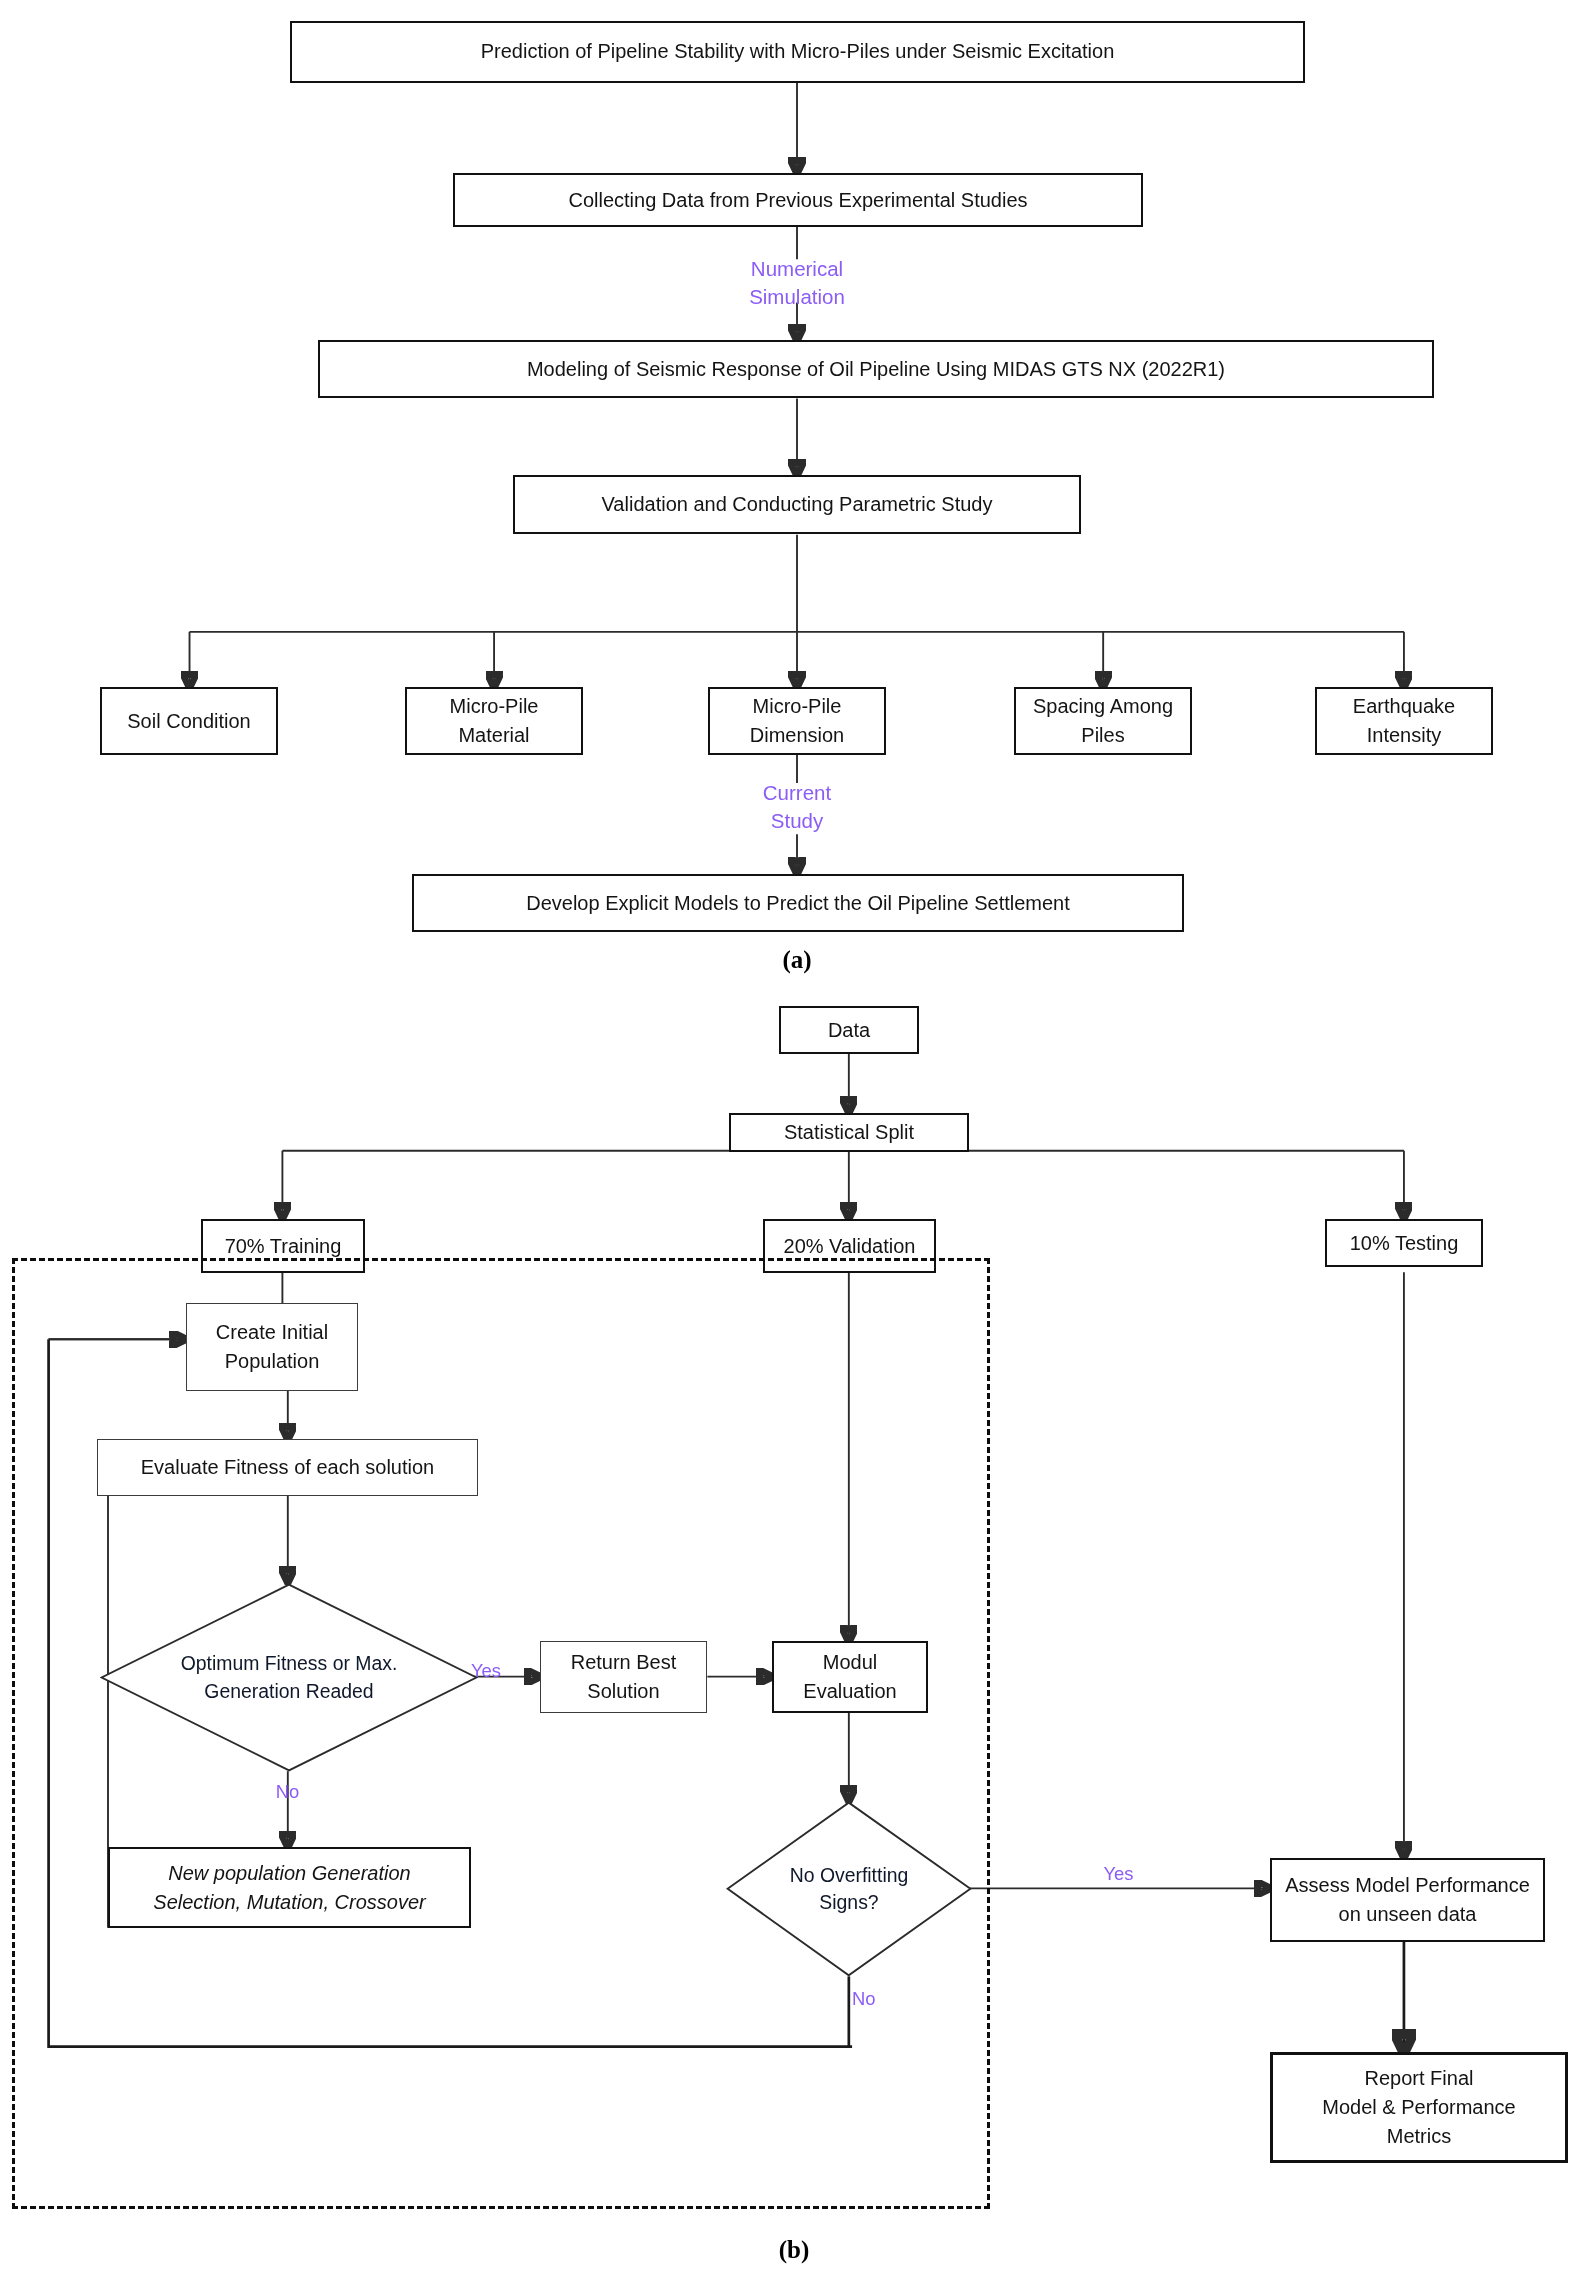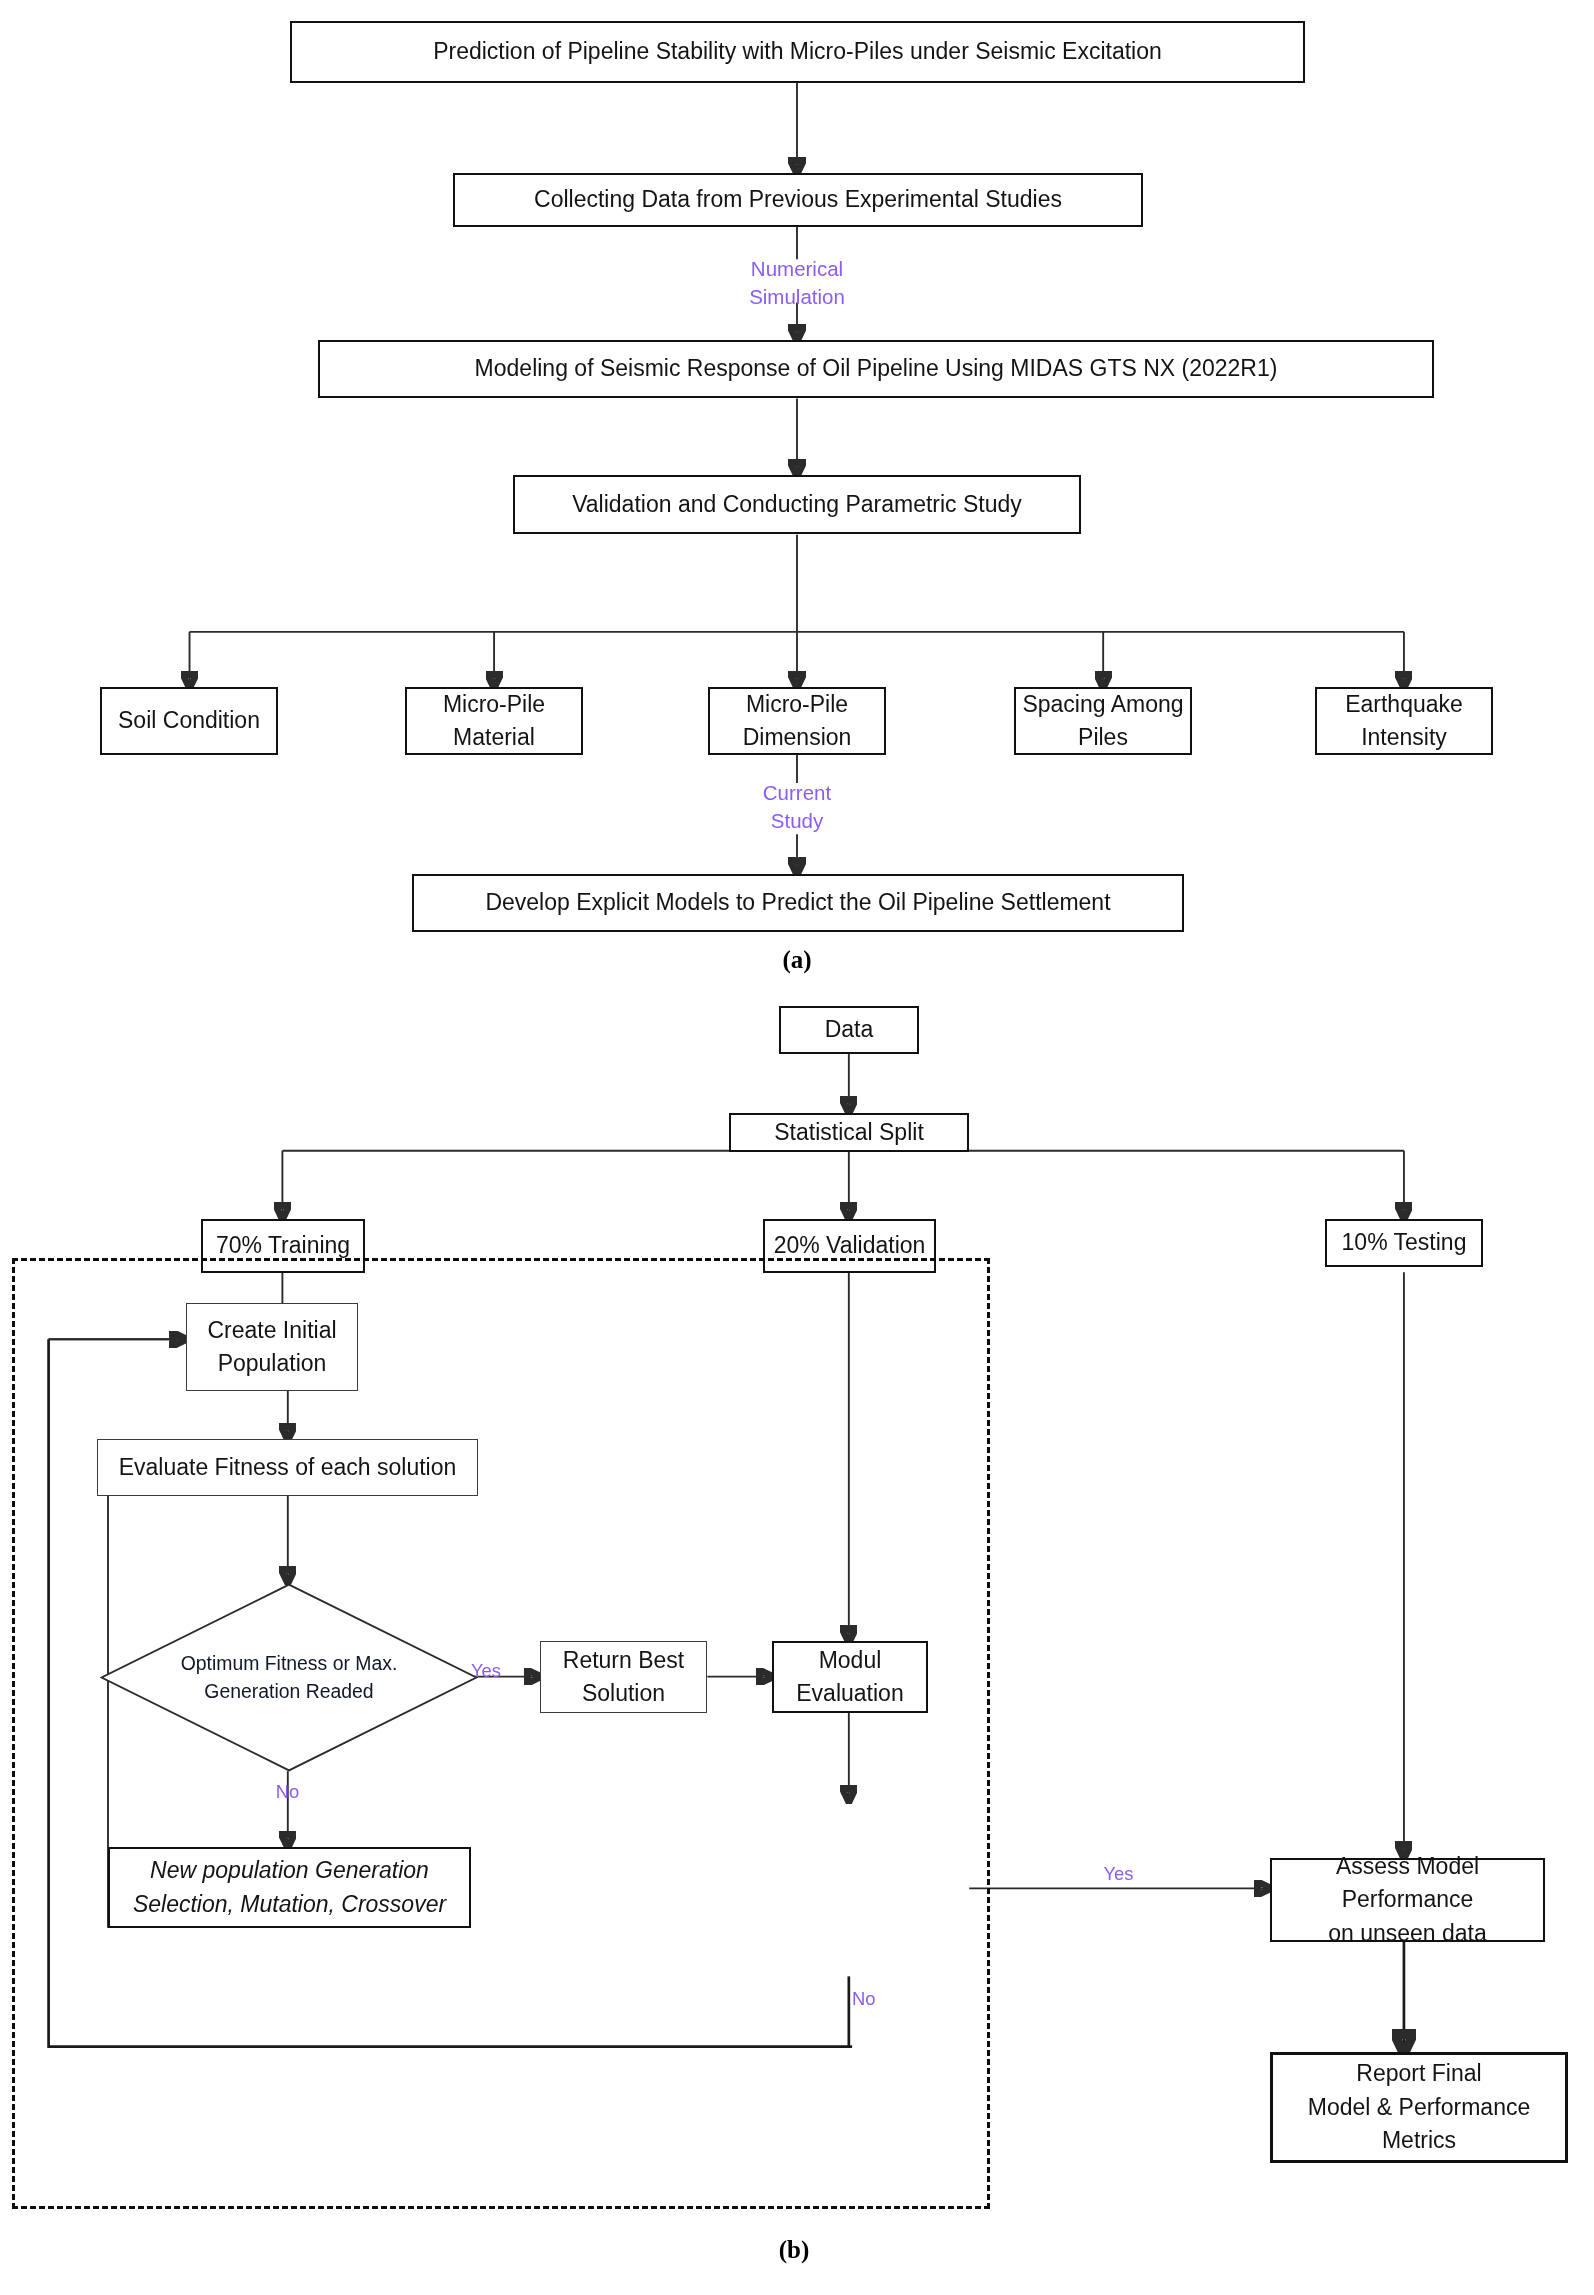--- a/index.html
+++ b/index.html
@@ -22,21 +22,21 @@
   .node {
     position: absolute;
     box-sizing: border-box;
     border: 1.6px solid #3c3c3c;
     background: #ffffff;
     display: flex;
     align-items: center;
     justify-content: center;
     text-align: center;
     line-height: 1.45;
-    font-size: 23px;
+    font-size: 20px;
     padding: 2.2px 5.4px;
     white-space: pre-line;
     font-family: "Liberation Sans", sans-serif;
     color: #141414;
   }
   .node.thick {
     border-width: 2.7px;
     border-color: #111111;
   }
   
@@ -242,20 +242,27 @@
 
   <div class="node" style="left:540px; top:1641px; width:167px; height:72px;">Return Best
 Solution</div>
 
   <div class="node thick" style="left:772px; top:1641px; width:156px; height:72px;">Modul
 Evaluation</div>
 
   <div class="node thick" style="left:108px; top:1847px; width:363px; height:81px;font-style:italic;">New population Generation
 Selection, Mutation, Crossover</div>
 
+  <div class="diamond" style="left:726px; top:1801px; width:246px; height:176px;">
+    <svg viewBox="0 0 455 325" preserveAspectRatio="none">
+      <polygon points="227,3 452,162 227,322 3,162" fill="#ffffff" stroke="#2b2b2b" stroke-width="3.5"></polygon>
+    </svg>
+    <span class="dtext">No Overfitting
+Signs?</span>
+  </div>
 
   <div class="edgelabel small" style="left:1086px; top:1862px; width:65px;">Yes</div>
 
   <div class="edgelabel small" style="left:852px; top:1987px; width:59px; text-align:left;">No</div>
 
   <div class="node thick" style="left:1270px; top:1858px; width:275px; height:84px;">Assess Model Performance
 on unseen data</div>
 
   <div class="node thick" style="left:1270px; top:2052px; width:298px; height:111px; border-width:3.2px;">Report Final
 Model &amp; Performance

